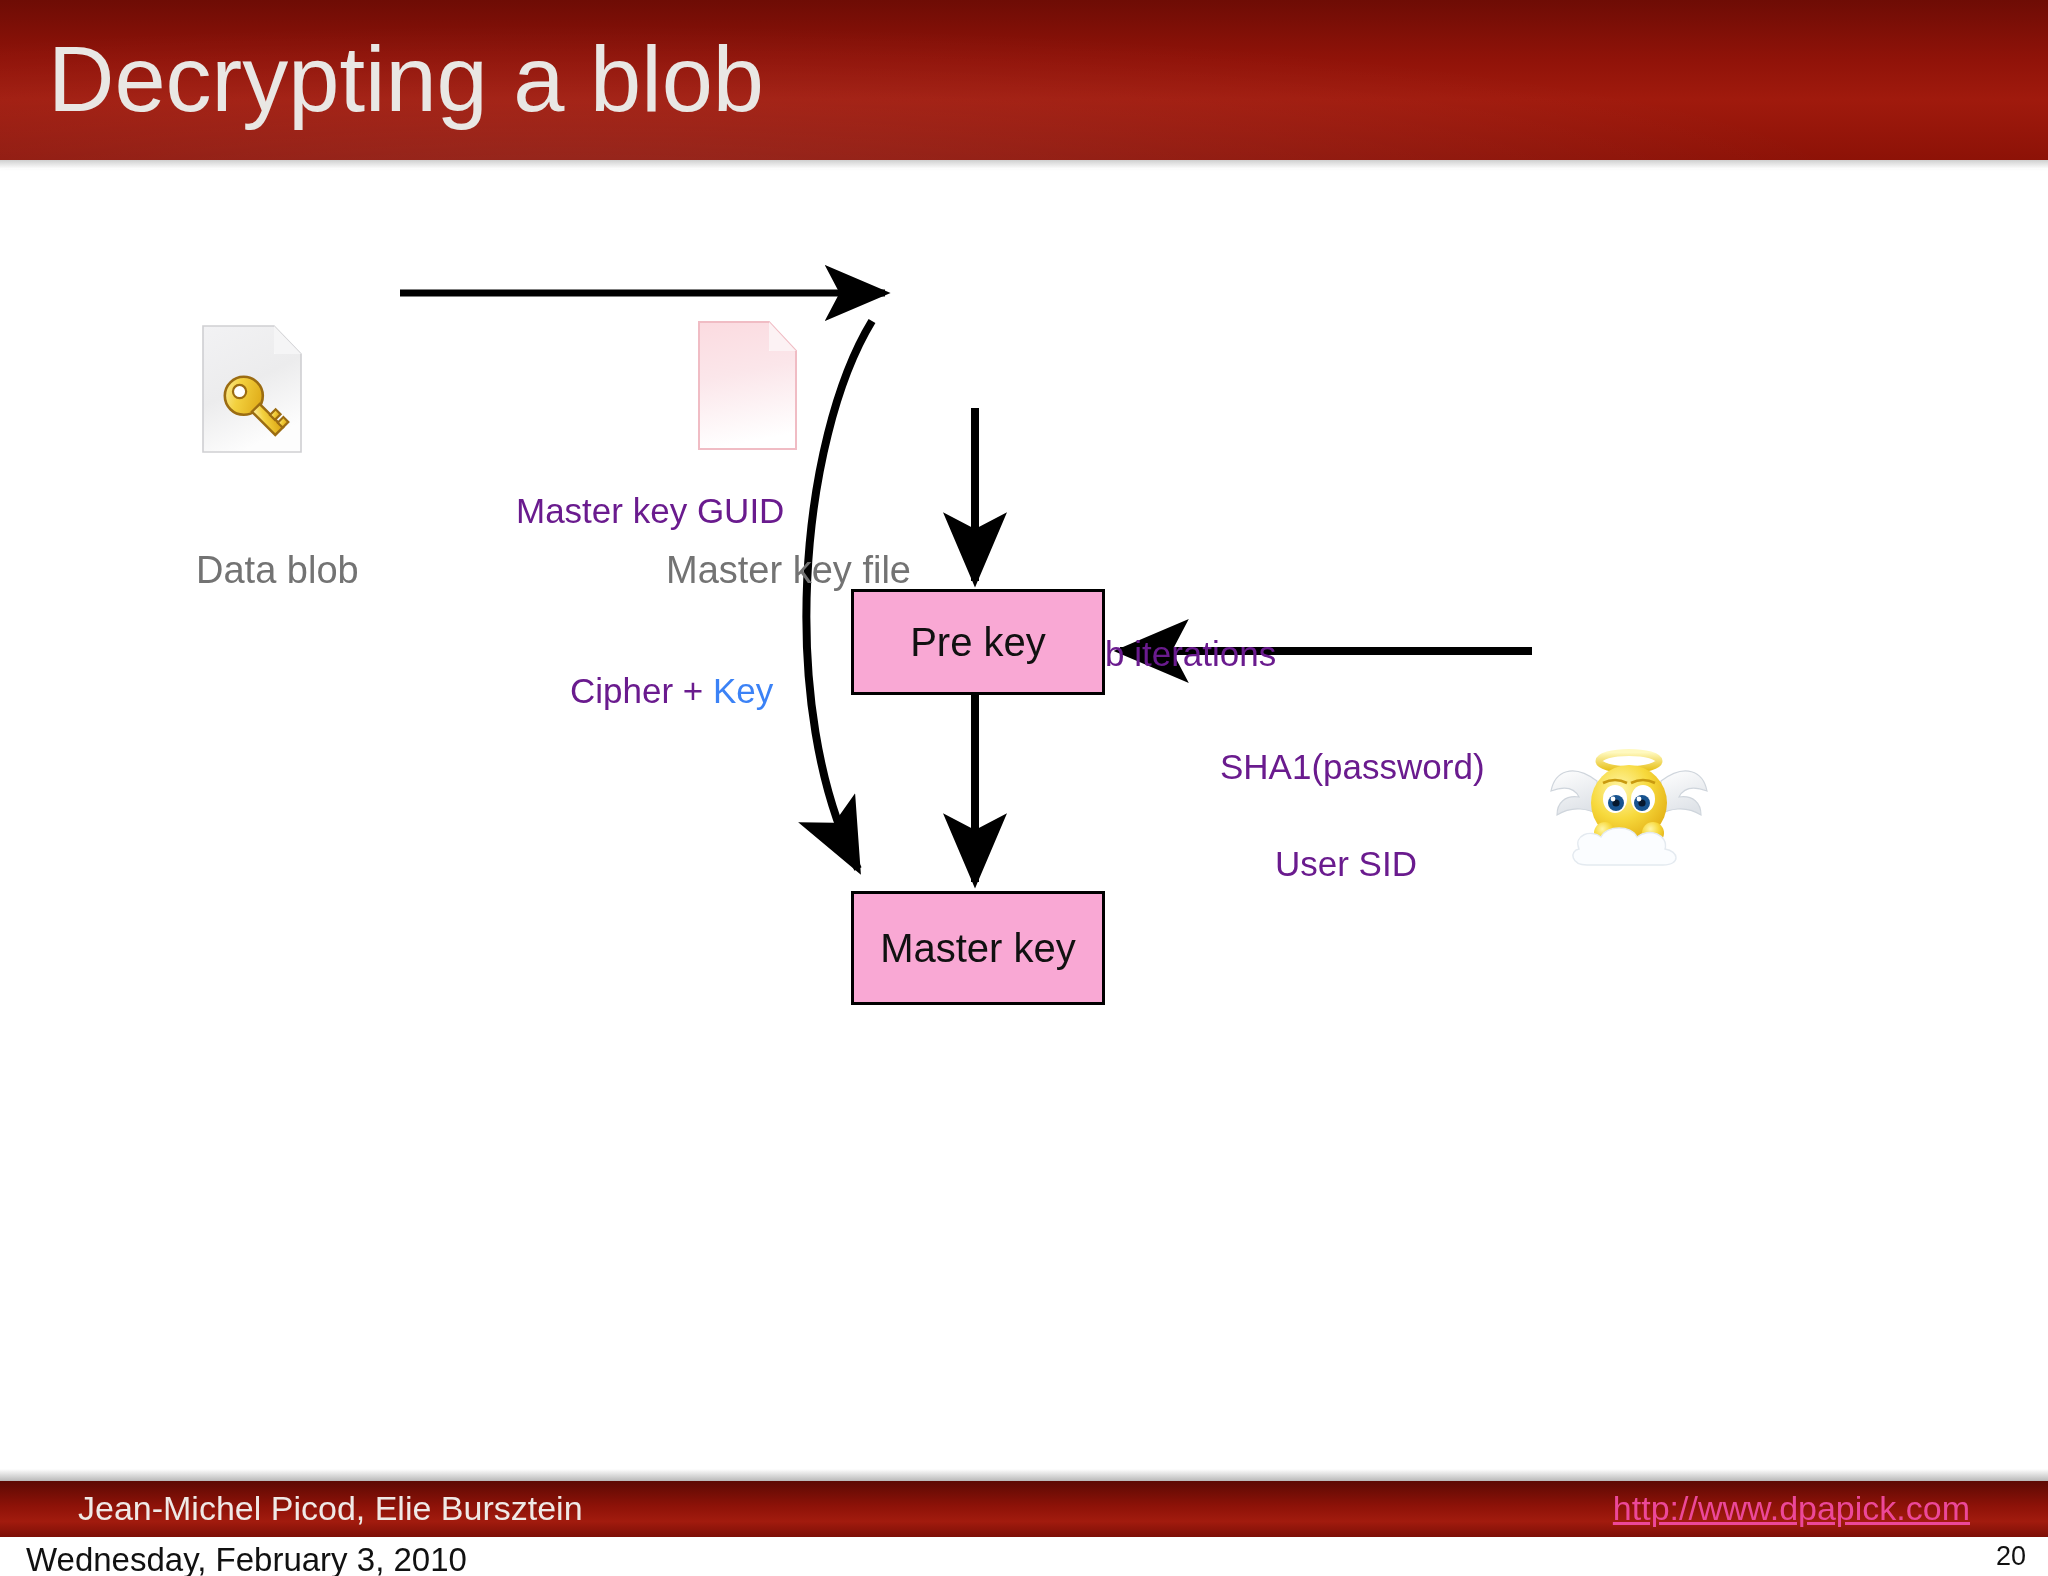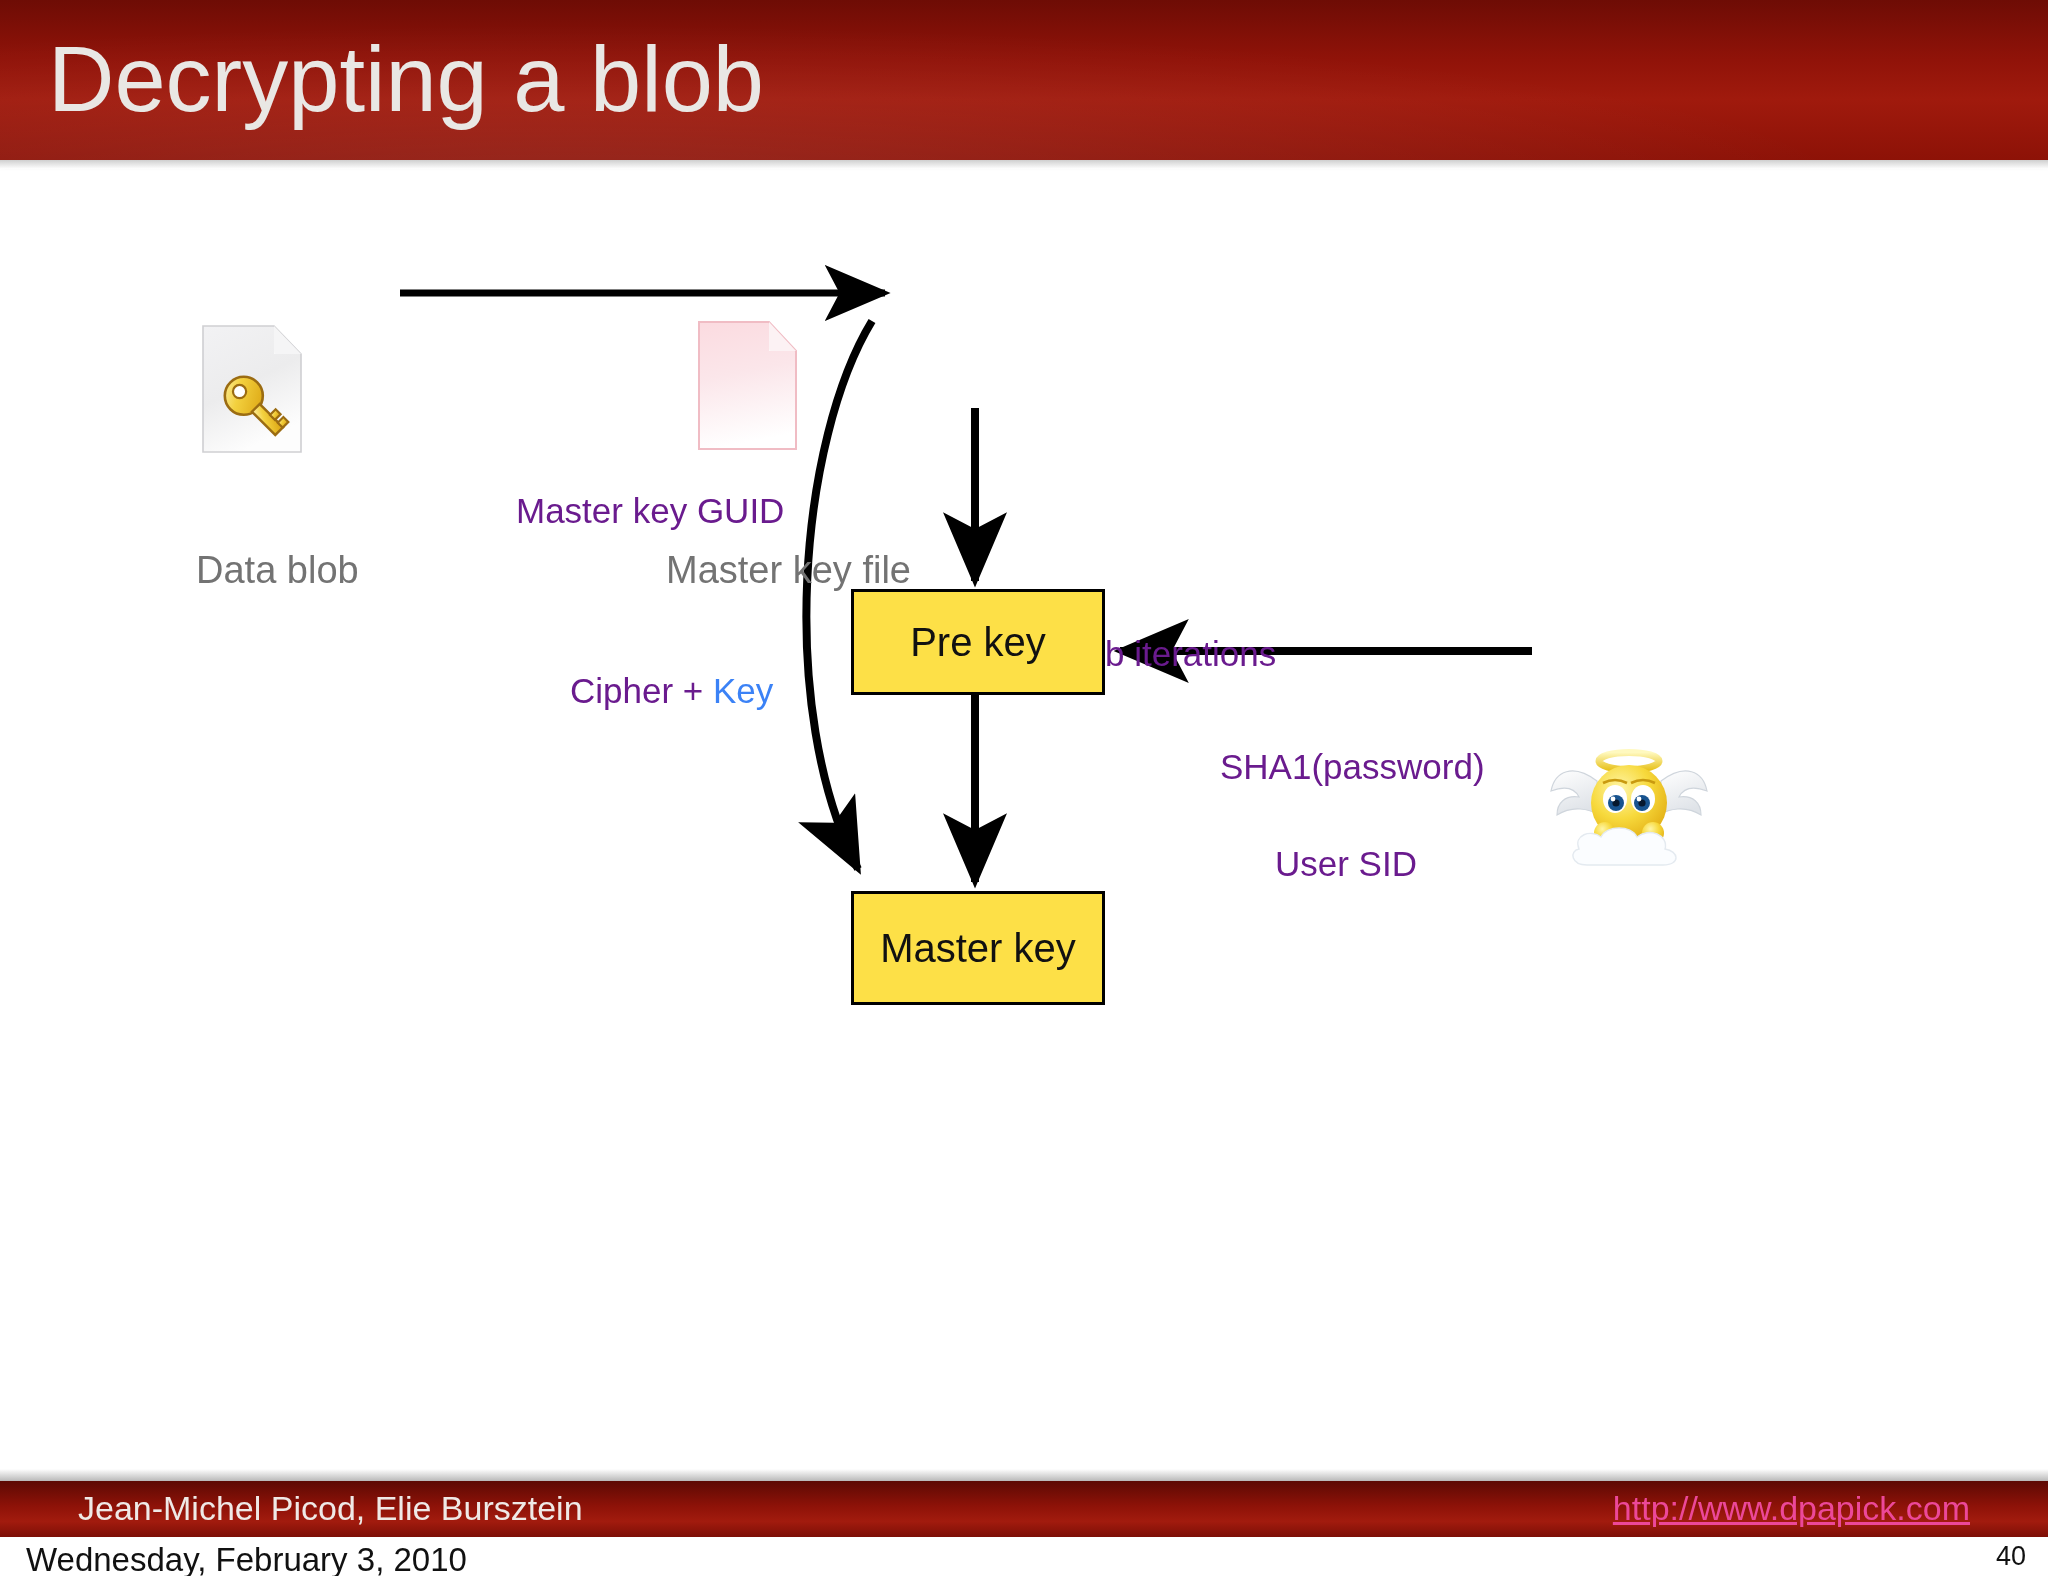--- a/index.html
+++ b/index.html
@@ -15,21 +15,21 @@
   .slide-title{position:absolute;left:48px;top:20px;font-size:92px;line-height:118px;
           color:#e9e7e4;font-weight:400;letter-spacing:0px;white-space:nowrap;}
   .header-underline{position:absolute;left:0;top:160px;width:2048px;height:9px;
           background:linear-gradient(180deg,#cfcfcf,#ffffff);}
 
   
   .canvas{position:absolute;left:0;top:169px;width:2048px;height:1300px;}
   svg.wires{position:absolute;left:0;top:0;width:2048px;height:1300px;overflow:visible;}
 
   
-  .nodebox{position:absolute;border:3px solid #000;background:#fde047;
+  .nodebox{position:absolute;border:3px solid #000;background:#f9a8d4;
            display:flex;align-items:center;justify-content:center;}
   .nodebox span{font-size:40px;color:#111;}
   #prekey-box{left:851px;top:420px;width:248px;height:100px;}
   #masterkey-box{left:851px;top:722px;width:248px;height:108px;}
 
   
   .label{position:absolute;white-space:nowrap;}
   .lbl-black{font-size:38px;color:#737373;}
   .lbl-purple{font-size:35px;color:#6a1b8e;}
   .lbl-orange{color:#3b82f6;}
@@ -199,13 +199,13 @@
     <path d="M34,108 C28,94 46,88 56,96 C62,84 86,84 92,96 C104,86 124,94 120,108 C134,110 136,124 118,124 L42,124 C26,124 24,110 34,108 Z" fill="#fbfdff" stroke="#e4eaf0" stroke-width="1.4"></path>
   </svg>
 
 </div>
 
 <div class="footer-top-line"></div>
 <div class="footer-bar"></div>
 <div class="footer-authors">Jean-Michel Picod, Elie Bursztein</div>
 <a class="footer-link" href="#">http://www.dpapick.com</a>
 <div class="footer-date">Wednesday, February 3, 2010</div>
-<div class="footer-page">40</div>
+<div class="footer-page">20</div>
 
 </body></html>

